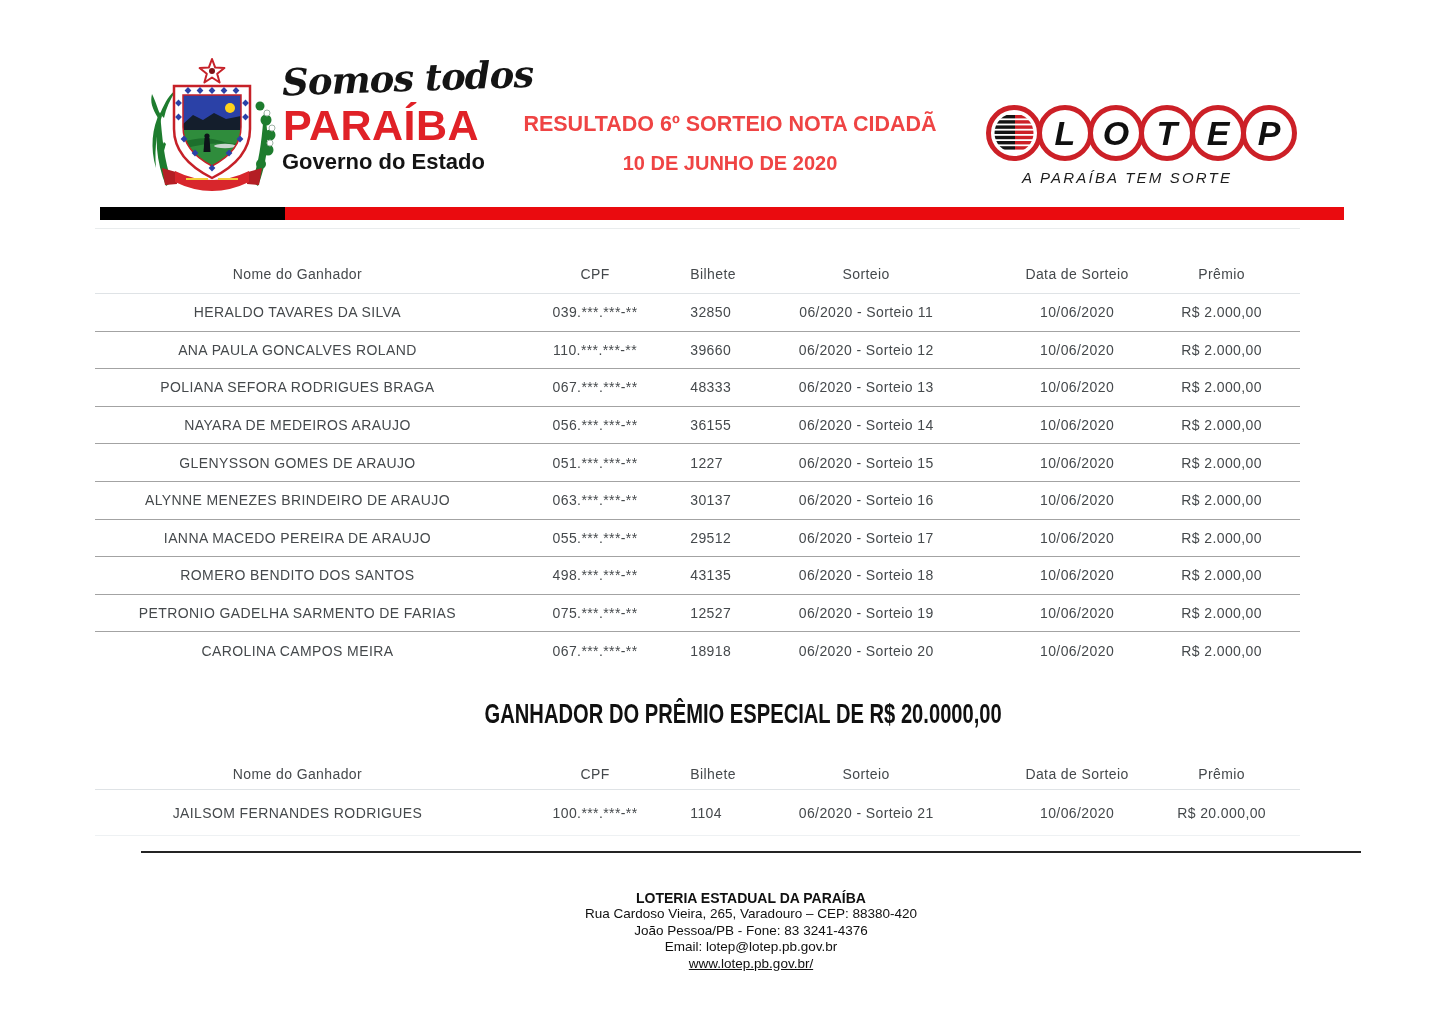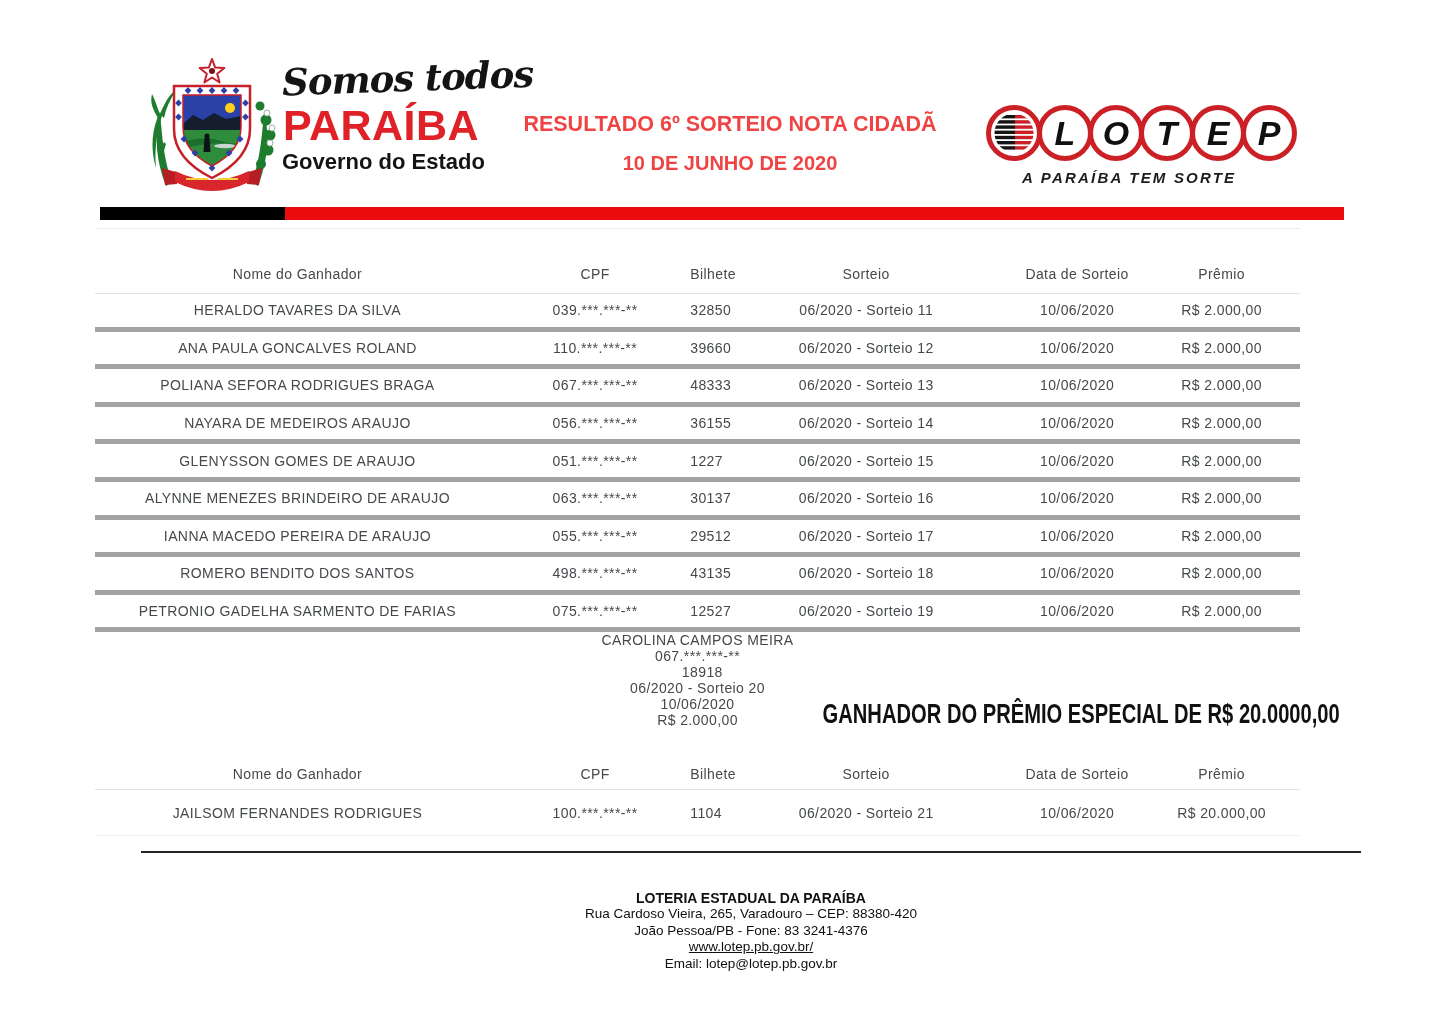--- a/index.html
+++ b/index.html
@@ -16,51 +16,51 @@
   .paraiba { font-size:43px; font-weight:bold; color:#e02127; line-height:46px;
              letter-spacing:0.5px; white-space:nowrap; }
   .governo { font-size:22px; font-weight:bold; color:#141414; line-height:28px; white-space:nowrap; }
 
   .title-block { position:absolute; left:470px; top:111px; width:520px; text-align:center;
                  font-weight:bold; color:#ef4444; }
   .title1 { font-size:21.5px; line-height:26px; white-space:nowrap; }
   .title2 { font-size:20px; line-height:24px; margin-top:14px; white-space:nowrap; }
 
   .lotep { position:absolute; left:986px; top:101px; width:312px; }
-  .lotep-tagline { margin-top:0px; padding-left:36px; font-size:15px; font-weight:bold;
+  .lotep-tagline { margin-top:0px; padding-left:36px; font-size:15px; font-weight:normal;
                    font-style:italic; letter-spacing:2.2px; color:#1c1c1c; white-space:nowrap; }
   .lotep-letter { font-family:"Liberation Sans", sans-serif; font-weight:bold; font-style:italic; }
 
   
   .bar { position:absolute; top:207px; left:100px; width:1244px; height:13px; display:flex; }
   .bar-black { width:185px; background:#000; }
   .bar-red { flex:1; background:#ea0b0f; }
 
   
   .tbl { position:absolute; left:95px; width:1205px; font-size:14px; color:#45494c;
          letter-spacing:0.4px; }
   .tbl1 { top:228px; }
   .tbl2 { top:745px; }
   .thead { display:flex; align-items:flex-end; border-bottom:1px solid #dfe3e6; }
   .tbl1 .thead { height:66px; padding-bottom:11px; border-top:1px solid #e9eced; }
   .tbl2 .thead { height:45px; padding-bottom:7px; }
-  .tr { display:flex; align-items:center; border-bottom:5px solid #a3a3a3; }
+  .tr { display:flex; align-items:center; border-bottom:1px solid #a3a3a3; }
   .tbl1 .tr { height:37.6px; }
-  .tbl1 .tr:last-child { border-bottom:none;flex-direction:column; }
+  .tbl1 .tr:last-child { border-bottom:none; }
   .tbl2 .tr { height:46px; border-bottom:1px solid #eef1f3; }
   .td { flex:none; text-align:center; white-space:nowrap; }
   .c-name    { width:33.6%; }
   .c-cpf     { width:15.8%;text-align:center; }
   .c-ticket  { width:2.6%; }
   .c-draw    { width:24%; }
   .c-date    { width:11%; }
   .c-prize   { width:13%; }
 
   
-  .special-heading { position:absolute; left:46px; top:698px; width:1394px; text-align:right;
+  .special-heading { position:absolute; left:46px; top:698px; width:1394px; text-align:center;
                      color:#101010; }
   .special-heading span { display:inline-block; font-size:28px; font-weight:bold;
                           transform:scaleX(0.72); transform-origin:center; white-space:nowrap; }
 
   
   .footer-rule { position:absolute; top:851px; left:141px; width:1220px; height:2px; background:#242424; }
   .footer { position:absolute; top:890px; left:141px; width:1220px; text-align:center;
             font-size:13.5px; color:#101010; line-height:16.4px; }
   .footer .org { font-weight:bold; font-size:14px; }
   .footer a { color:#101010; text-decoration:underline; }
@@ -326,17 +326,17 @@
           <span class="td c-prize">R$ 20.000,00</span>
         </div>
       </div>
   </div>
 
   <div class="footer-rule"></div>
   <div class="footer">
     <div class="org">LOTERIA ESTADUAL DA PARAÍBA</div>
     <div>Rua Cardoso Vieira, 265, Varadouro – CEP: 88380-420</div>
     <div>João Pessoa/PB - Fone: 83 3241-4376</div>
+    <div>Email: lotep@lotep.pb.gov.br</div>
     <div><a href="#">www.lotep.pb.gov.br/</a></div>
-    <div>Email: lotep@lotep.pb.gov.br</div>
   </div>
 
 </div>
 
 </body></html>

